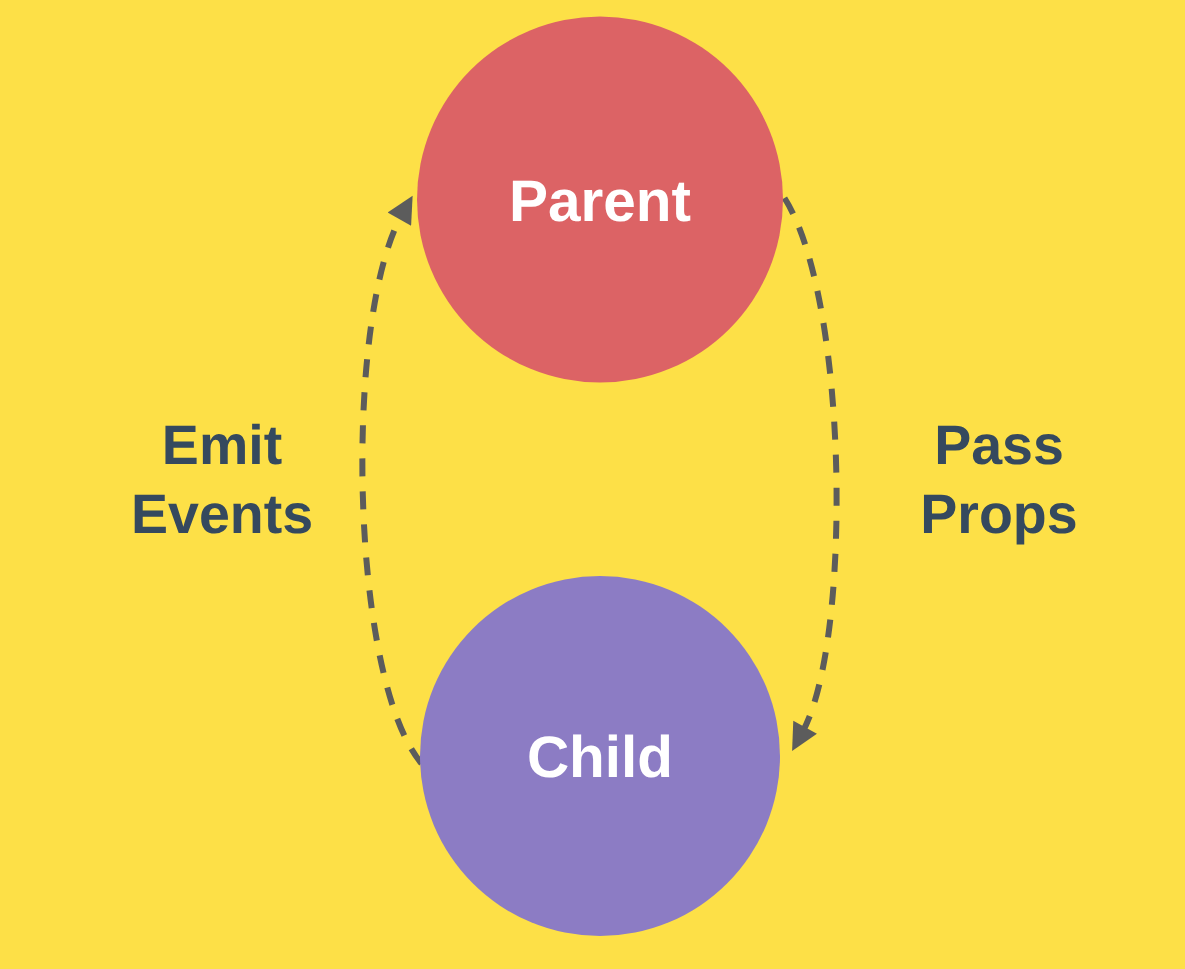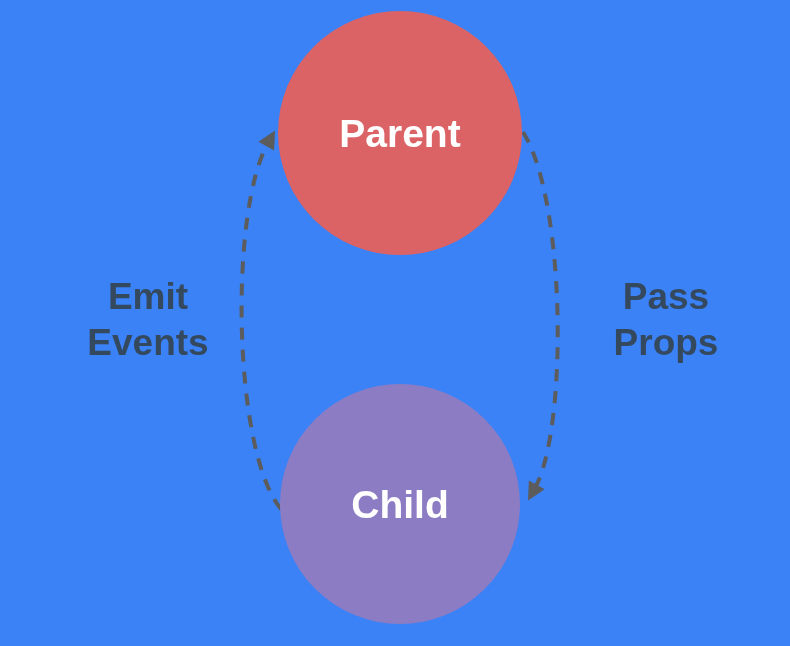--- a/index.html
+++ b/index.html
@@ -4,21 +4,21 @@
 <style>
   html, body {
     margin: 0;
     padding: 0;
     background: #ffffff;
   }
   .canvas {
     position: relative;
     width: 790px;
     height: 646px;
-    background: #3b82f6;
+    background: #fde047;
     overflow: hidden;
     font-family: "Liberation Sans", sans-serif;
   }
   svg { display: block; }
   .node-label {
     font-family: "Liberation Sans", sans-serif;
     font-weight: bold;
     font-size: 39px;
   }
   .edge-label {

